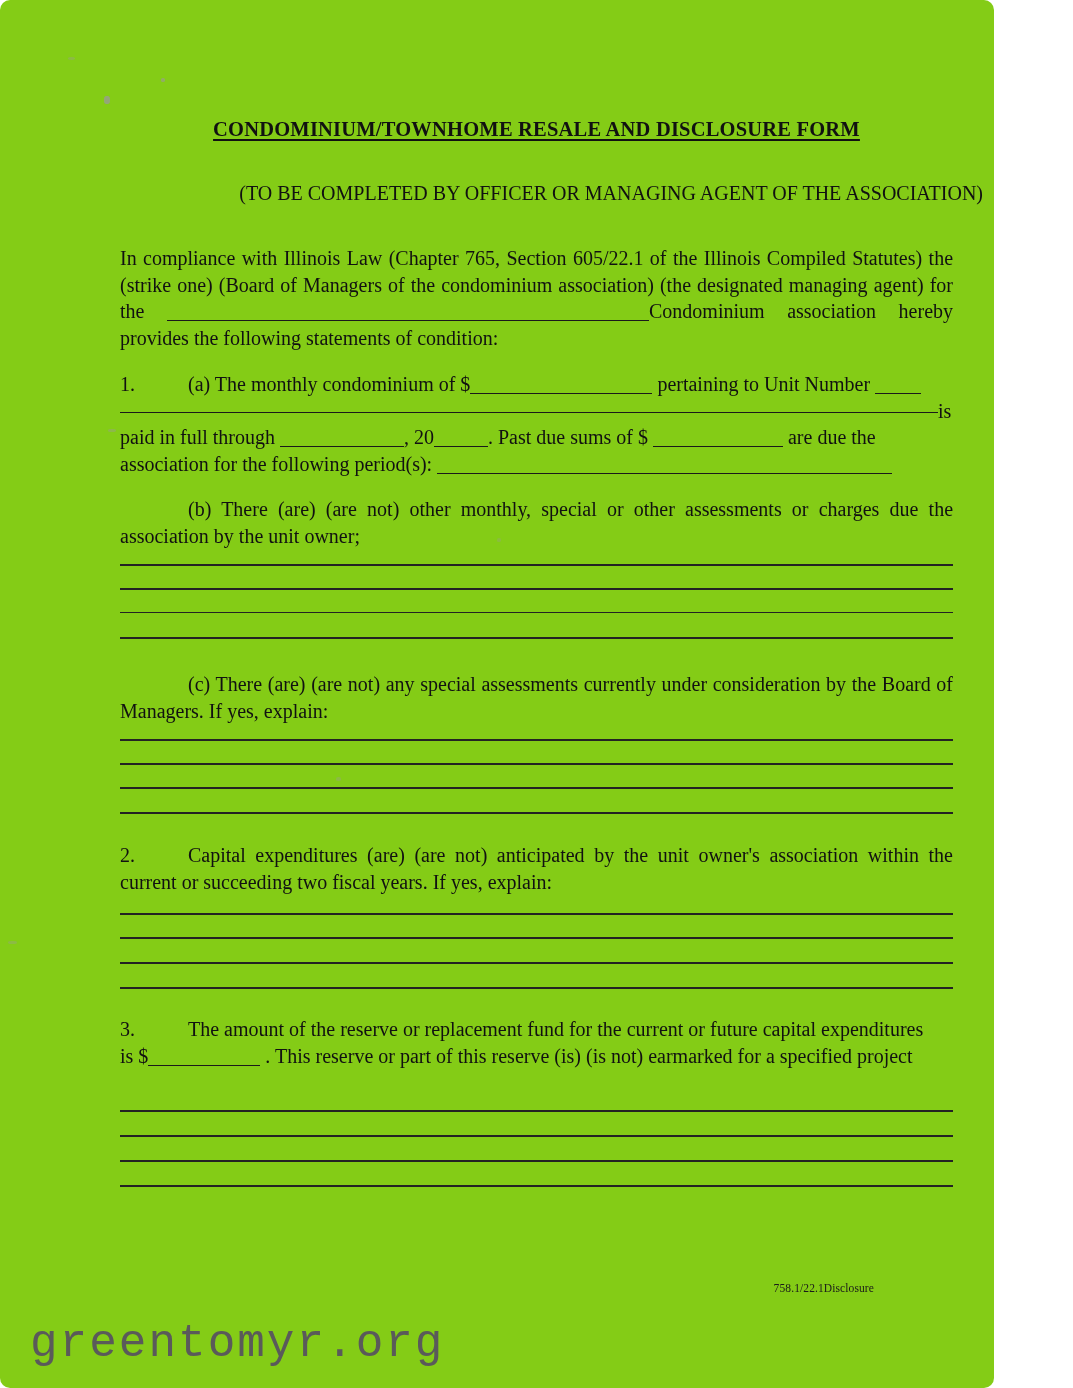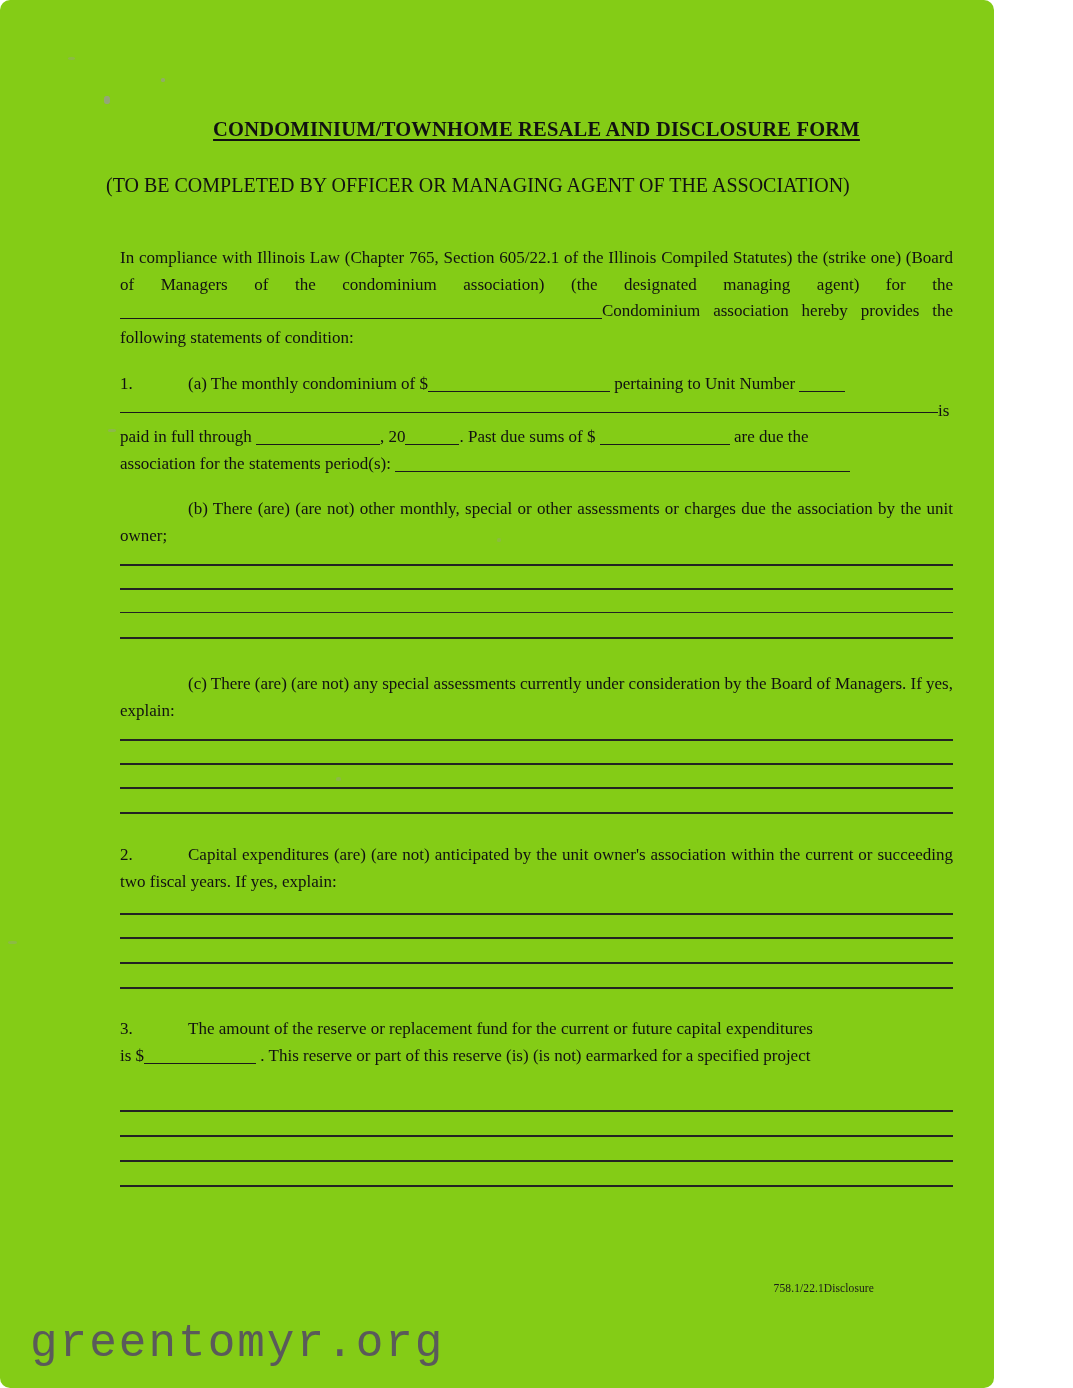--- a/index.html
+++ b/index.html
@@ -44,32 +44,32 @@
     text-decoration: underline;
     text-underline-offset: 3px;
     margin: 0;
     padding: 0;
     position: absolute;
     left: -18px;
     top: 118px;
     width: 869px;
   }
   .subtitle {
-    text-align: left;
+    text-align: right;
     font-size: 20px;
-    margin: 4px;
+    margin: 12px;
     position: absolute;
     left: -18px;
     top: 170px;
     width: 869px;
   }
 
   .para {
     position: absolute;
-    font-size: 17px;
+    font-size: 20px;
     line-height: 26.5px;
     text-align: justify;
     width: 833px;
   }
   .para.nojust { text-align: left; }
 
   .intro { top: 245px; }
   .sec1a { top: 371px; }
   .sec1b { top: 496px; }
   .sec1c { top: 671px; }
@@ -173,21 +173,21 @@
     <div class="para nojust sec1a">
       <span class="num">1.</span><span>(a)</span>
       <span>The monthly condominium of $</span><span class="blank b-amount"></span>
       <span>pertaining to Unit Number</span>
       <span class="blank b-unit"></span><br>
       <span style="display:inline-block;width:818px;"></span><span>is</span><br>
       <span>paid in full through</span>
       <span class="blank b-date"></span><span>, 20</span><span class="blank b-year"></span><span>.  Past due sums of $</span>
       <span class="blank b-past"></span>
       <span>are due the</span><br>
-      <span>association for the statements period(s):</span>
+      <span>association for the following period(s):</span>
       <span class="blank b-period"></span>
     </div>
 
     <div class="para sec1b">
       <span class="indent"></span><span>(b)</span>
       <span>There (are) (are not) other monthly, special or other assessments or charges due the</span>
       <span>association by the unit owner;</span>
     </div>
 
     <div class="para sec1c">

